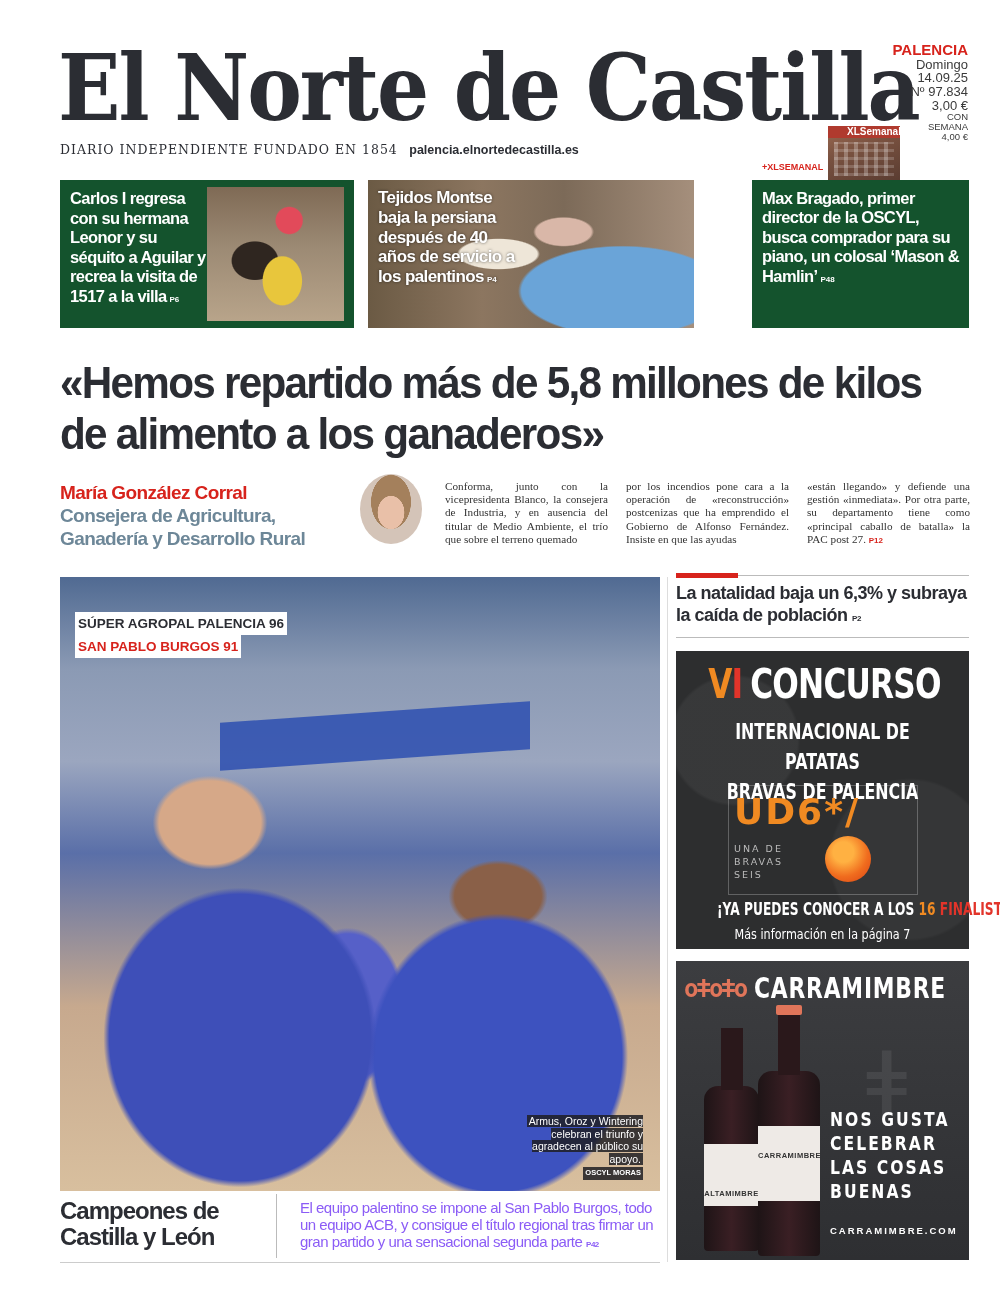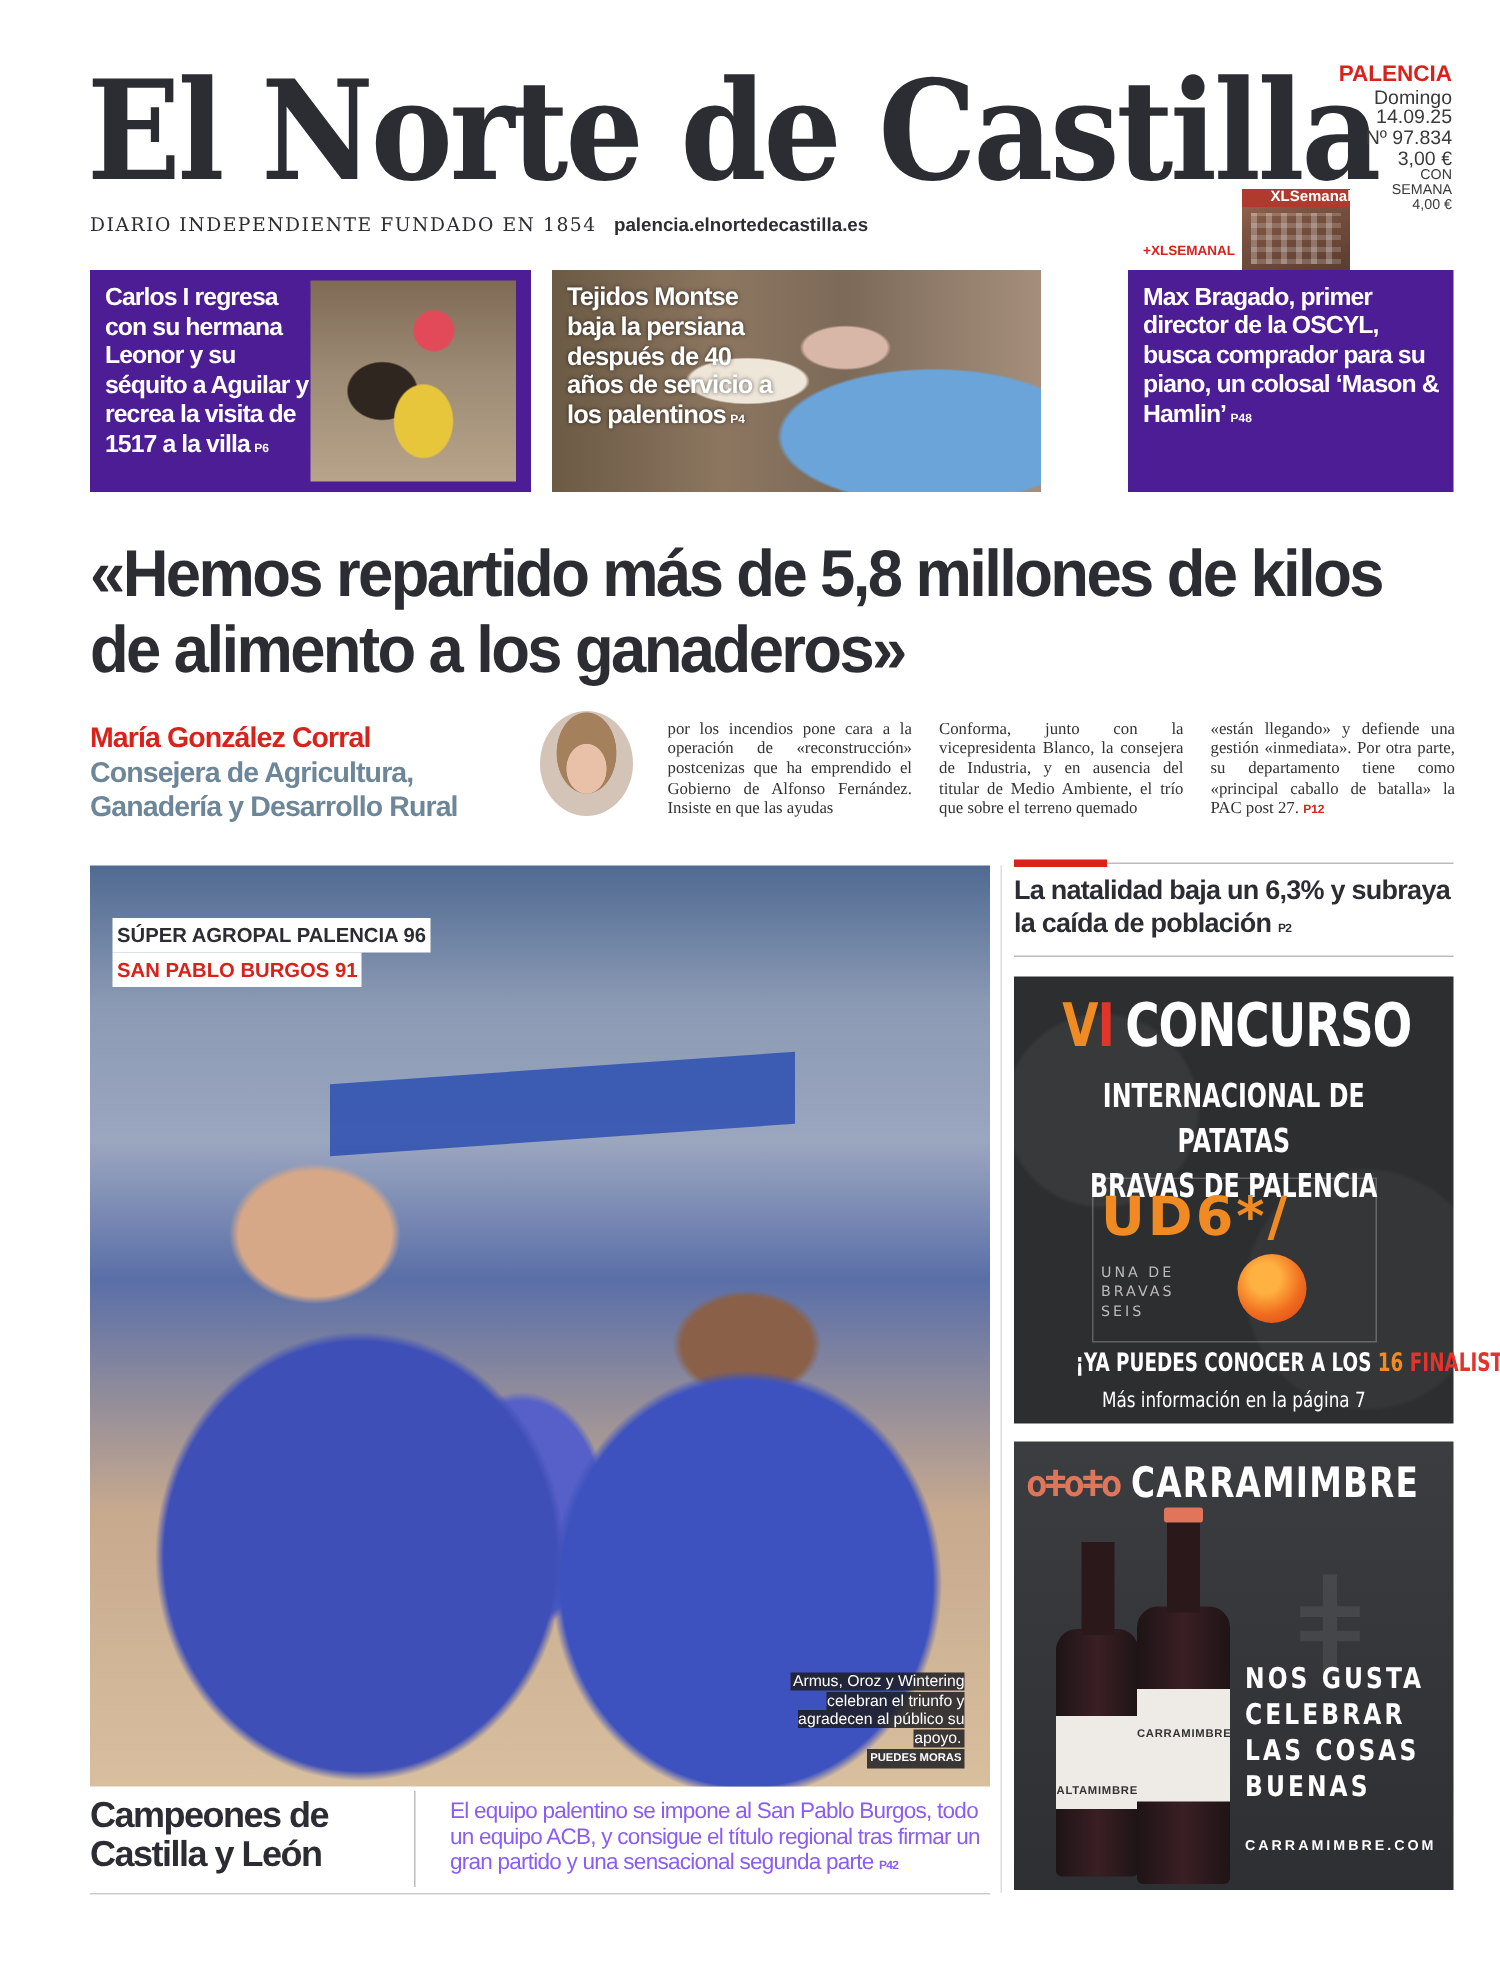--- a/index.html
+++ b/index.html
@@ -32,21 +32,21 @@
     background: linear-gradient(160deg, #9b6a52 0%, #7a5240 40%, #5a3c31 100%); overflow: hidden;
   }
   .xl-cover .band { position: absolute; left: 0; top: 0; width: 100%; height: 12px; background: #b03a2e; color: #fff; font-size: 10px; font-weight: bold; padding-left: 19px; line-height: 12px; }
   .xl-cover .grid { position: absolute; left: 6px; top: 16px; right: 6px; bottom: 4px;
     background: repeating-linear-gradient(90deg, rgba(255,255,255,0.25) 0 4px, transparent 4px 10px),
                 repeating-linear-gradient(0deg, rgba(255,255,255,0.18) 0 3px, transparent 3px 8px); }
   .xl-label { position: absolute; left: 762px; top: 162px; font-size: 9px; font-weight: bold; color: #d7231c; white-space: nowrap; }
 
   
   .teaser { position: absolute; top: 180px; height: 148px; overflow: hidden; }
-  .teaser.red { background: #4c1d95; }
+  .teaser.red { background: #14532d; }
   .teaser-text { position: absolute; color: #ffffff; font-family: "Liberation Sans", sans-serif; font-weight: bold; letter-spacing: -0.6px; }
   .pageref { font-size: 8px; font-weight: bold; margin-left: 3px; letter-spacing: 0; }
 
   .t1 { left: 60px; width: 294px; }
   .t1 .teaser-text { left: 10px; top: 9px; width: 140px; font-size: 16.5px; line-height: 19.6px; }
   .t1 .photo { position: absolute; left: 147px; top: 7px; width: 137px; height: 134px;
     background: radial-gradient(ellipse at 55% 70%, #e8c63c 0 18%, transparent 19%),
                 radial-gradient(circle at 60% 25%, #e24a5a 0 10%, transparent 11%),
                 radial-gradient(ellipse at 35% 55%, #2f2620 0 18%, transparent 19%),
                 linear-gradient(180deg, #7f6a55 0%, #9c8a74 45%, #b8a48a 100%); }
@@ -194,34 +194,34 @@
 
 <div class="main-headline">«Hemos repartido más de 5,8 millones de kilos de alimento a los ganaderos»</div>
 
 <div class="byline">
   <div class="name">María González Corral</div>
   <div class="role">Consejera de Agricultura, Ganadería y Desarrollo Rural</div>
 </div>
 <div class="portrait"></div>
 
 <div class="article-cols">
+  <p>Conforma, junto con la vicepresidenta Blanco, la consejera de Industria, y en ausencia del titular de Medio Ambiente, el trío que sobre el terreno quemado</p>
   <p>por los incendios pone cara a la operación de «reconstrucción» postcenizas que ha emprendido el Gobierno de Alfonso Fernández. Insiste en que las ayudas</p>
-  <p>Conforma, junto con la vicepresidenta Blanco, la consejera de Industria, y en ausencia del titular de Medio Ambiente, el trío que sobre el terreno quemado</p>
   <p><span>«están llegando» y defiende una gestión «inmediata». Por otra parte, su departamento tiene como «principal caballo de batalla» la PAC post 27.</span> <span class="ref">P12</span></p>
 </div>
 
 <div class="sport-photo">
   <div class="banner"></div>
   <div class="score">
     <span class="home">SÚPER AGROPAL PALENCIA 96</span><br>
     <span class="away">SAN PABLO BURGOS 91</span>
   </div>
   <div class="caption">
     <span>Armus, Oroz y Wintering celebran el triunfo y agradecen al público su apoyo.</span><br>
-    <span class="credit">PUEDES MORAS</span>
+    <span class="credit">OSCYL MORAS</span>
   </div>
 </div>
 
 <div class="sport-head">Campeones de Castilla y León</div>
 <div class="sport-divider"></div>
 <div class="sport-text">
   <span>El equipo palentino se impone al San Pablo Burgos, todo un equipo ACB, y consigue el título regional tras firmar un gran partido y una sensacional segunda parte</span> <span class="ref">P42</span>
 </div>
 <div class="bottom-rule"></div>
 

